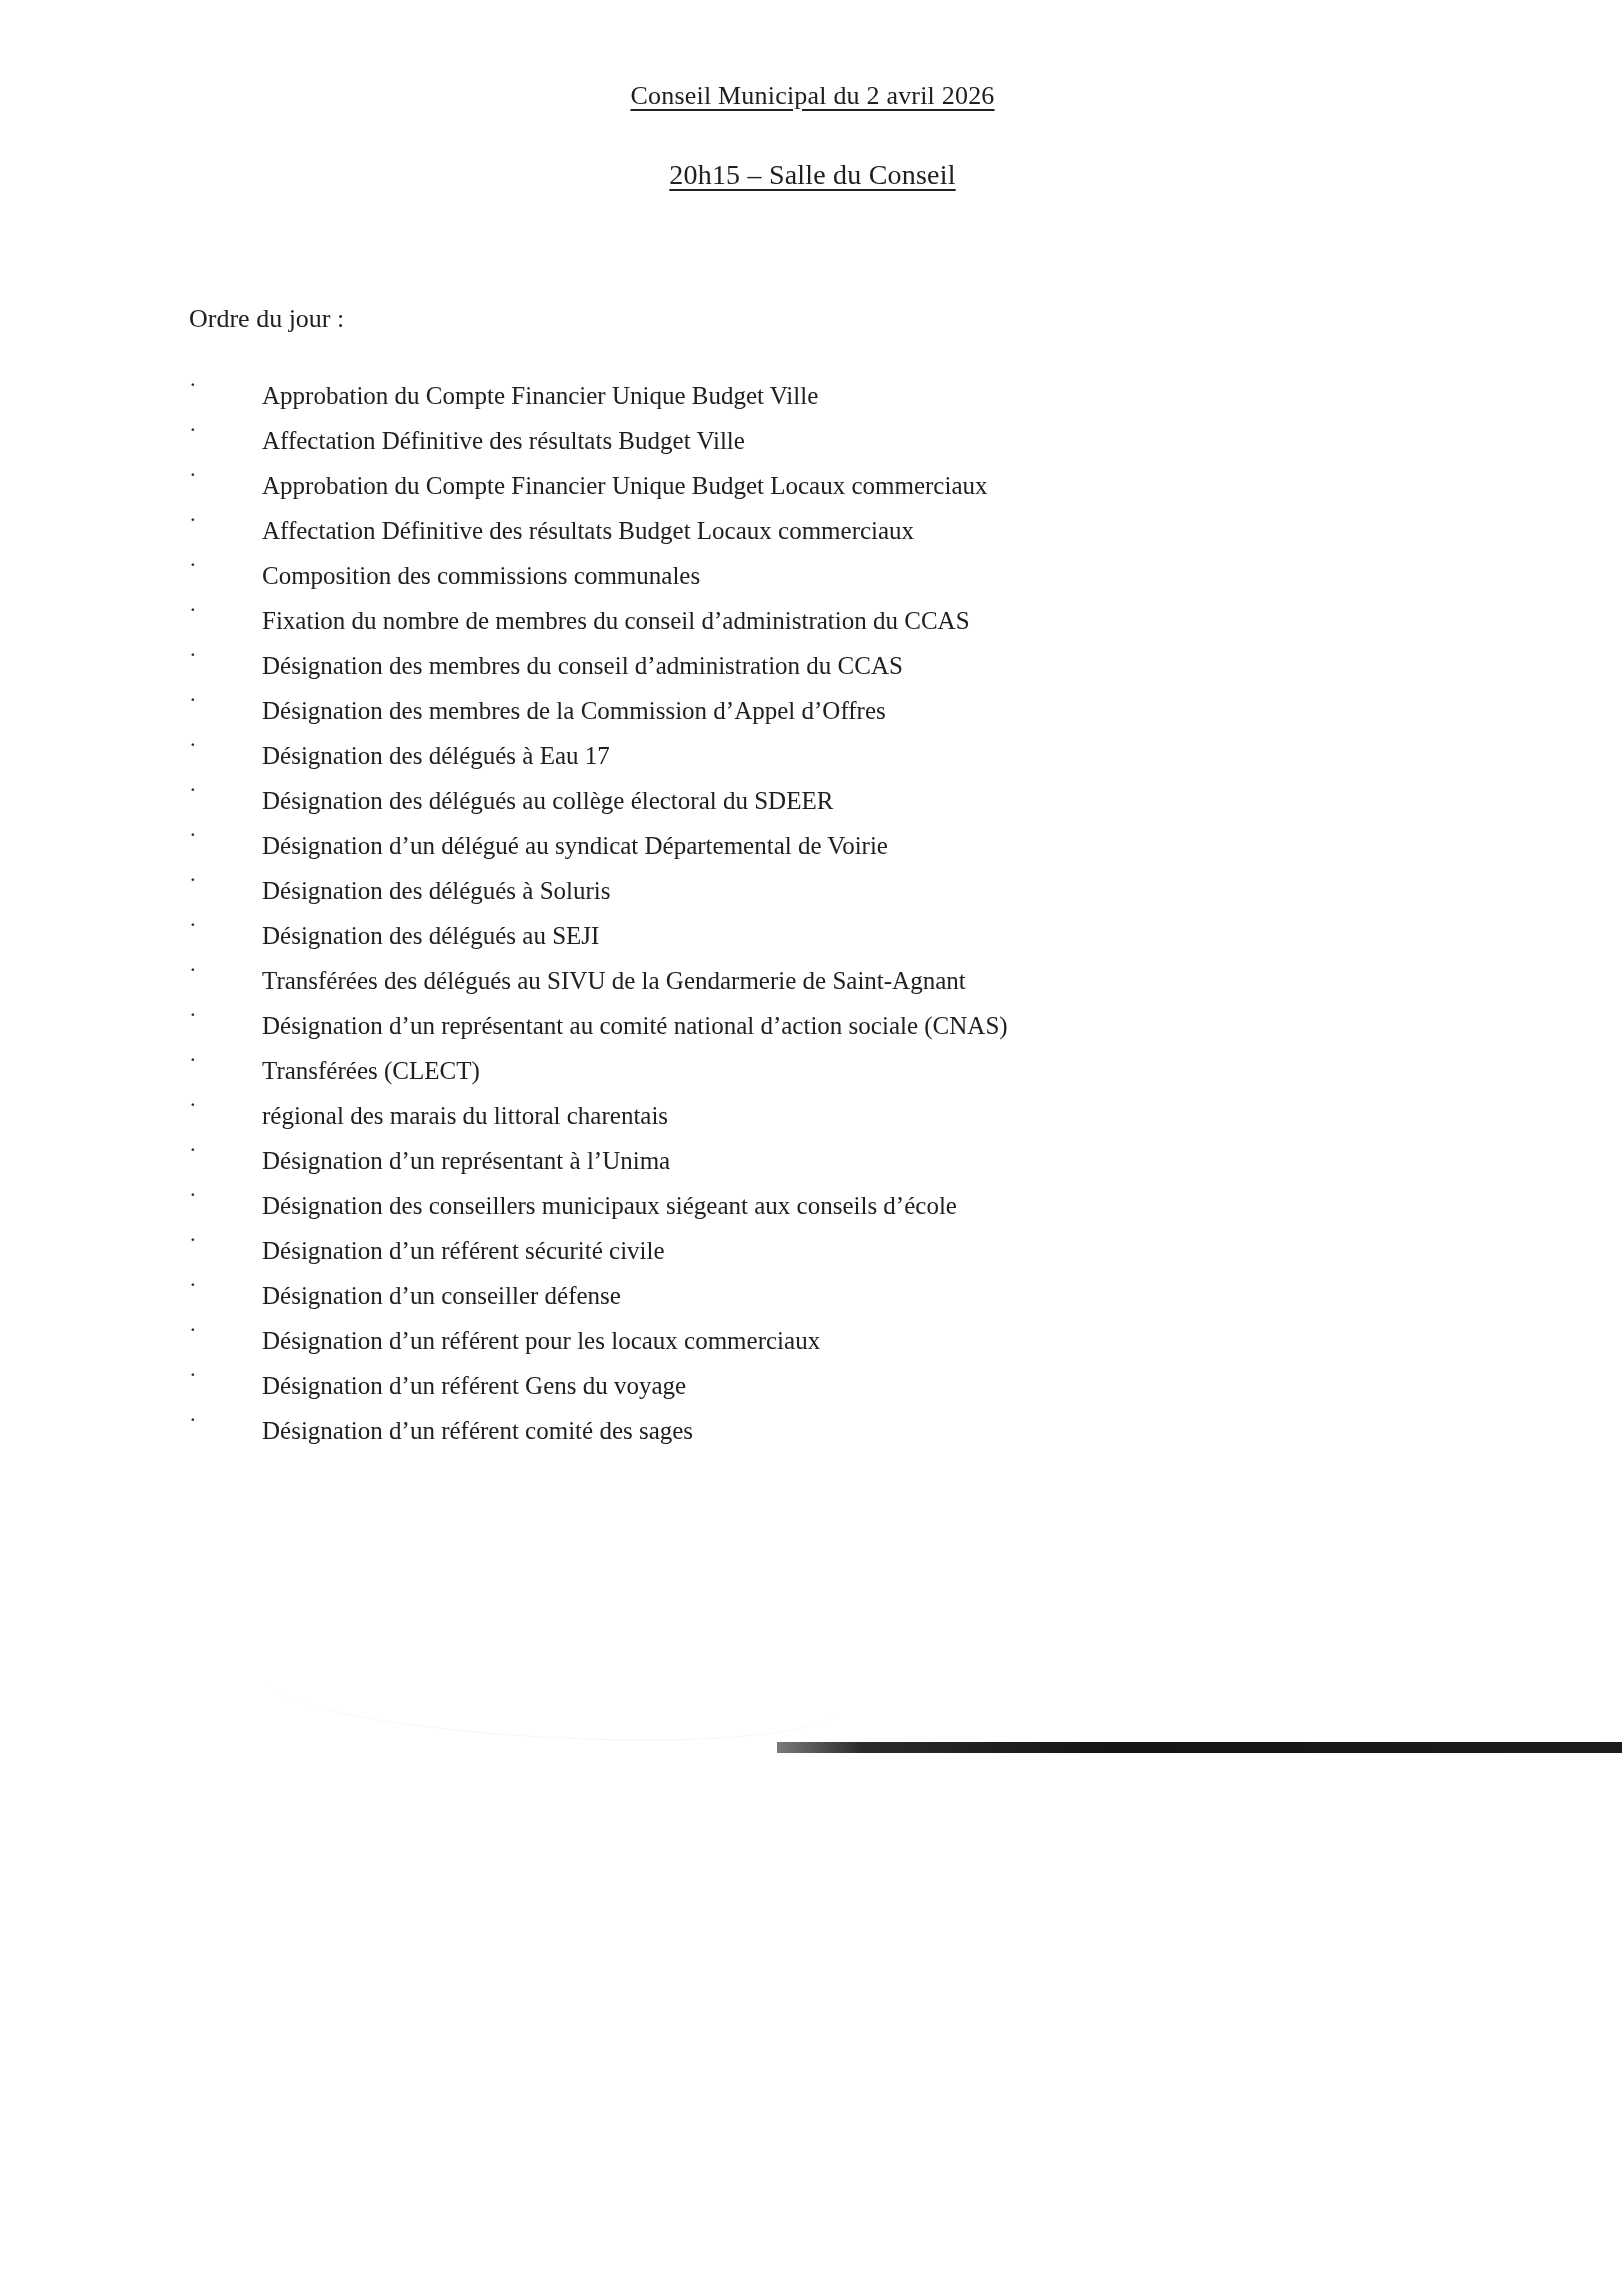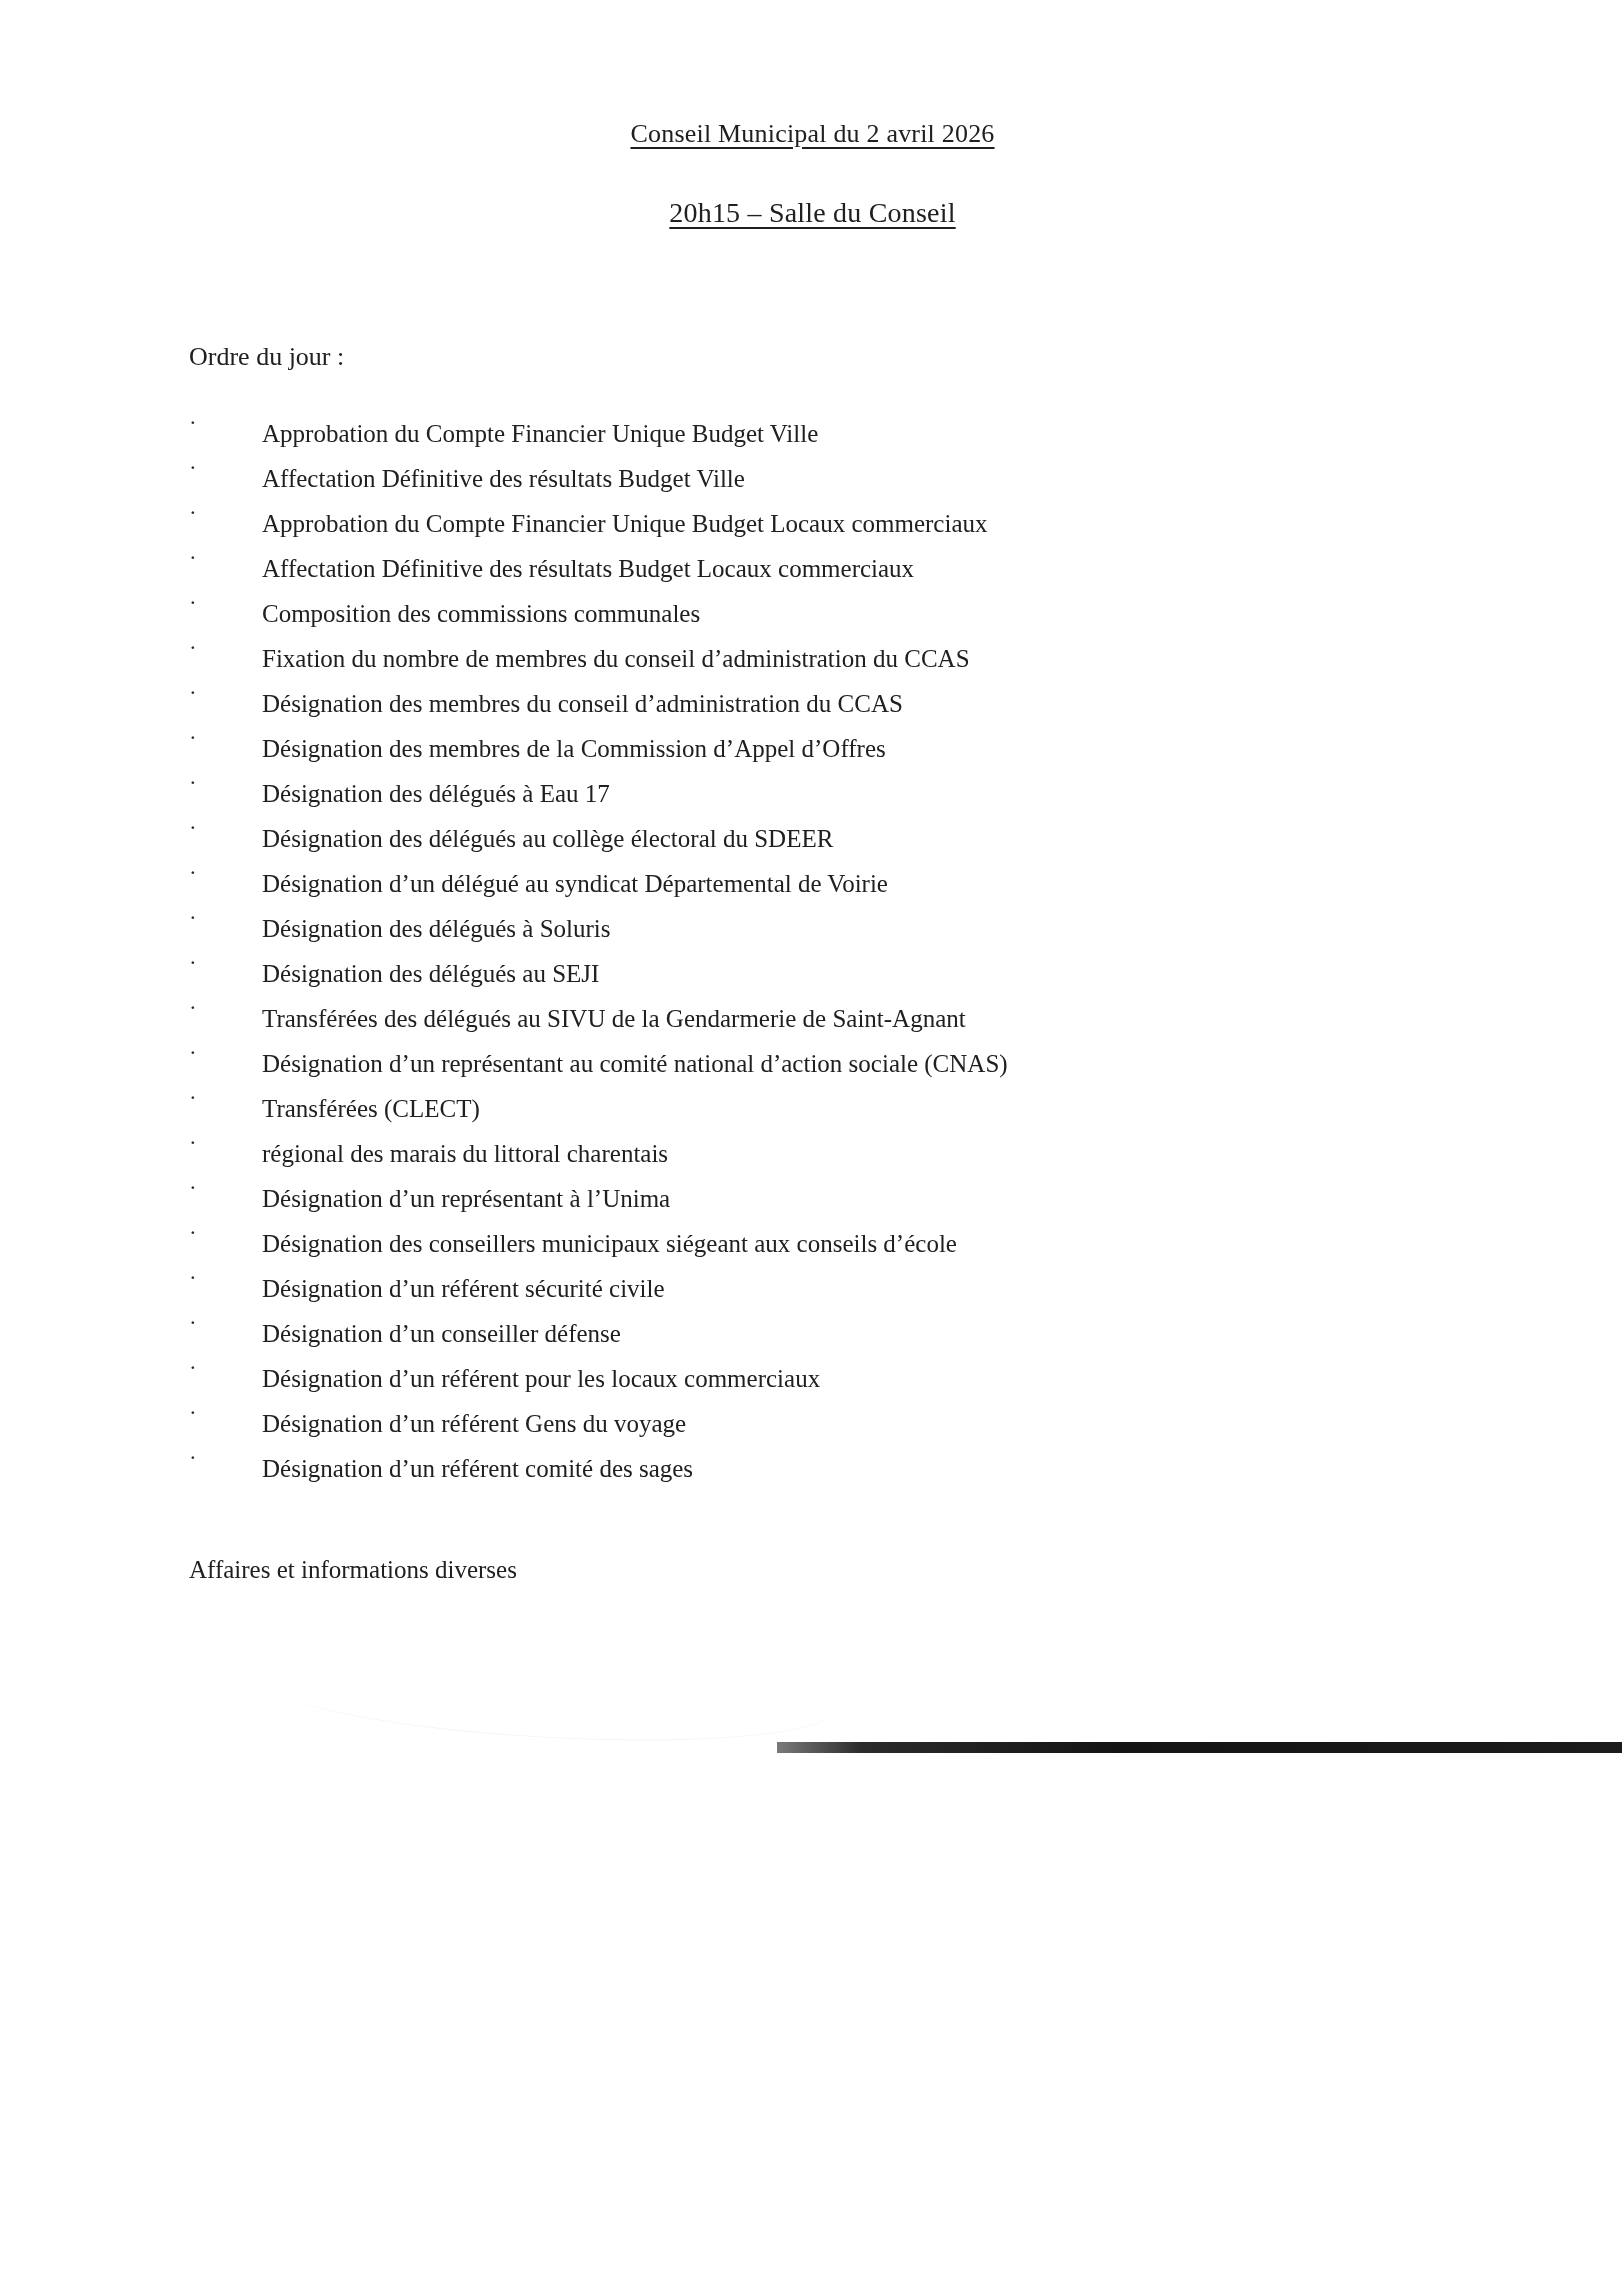--- a/index.html
+++ b/index.html
@@ -9,21 +9,21 @@
   }
   .page {
     position: relative;
     width: 1623px;
     height: 1759px;
     background: #ffffff;
     color: #202022;
     font-family: "Liberation Serif", "DejaVu Serif", serif;
     overflow: hidden;
     box-sizing: border-box;
-    padding: 116px 187px 0 189px;
+    padding: 78px 187px 0 189px;
   }
   .title-wrap {
     text-align: center;
     font-size: 26px;
     line-height: 35px;
     letter-spacing: 0.2px;
   }
   .subtitle-wrap {
     text-align: center;
     font-size: 28px;
@@ -202,19 +202,18 @@
       <div class="item">
         <span class="bullet">·</span>
         <div class="item-text">Désignation d’un référent Gens du voyage</div>
       </div>
       <div class="item">
         <span class="bullet">·</span>
         <div class="item-text">Désignation d’un référent comité des sages</div>
       </div>
     </div>
 
-  <div class="footer">Affaires et informations diverses</div>
 
   <div class="scan-crease"></div>
   <div class="scan-bar"></div>
 
 </div>
 
 
 </body></html>

